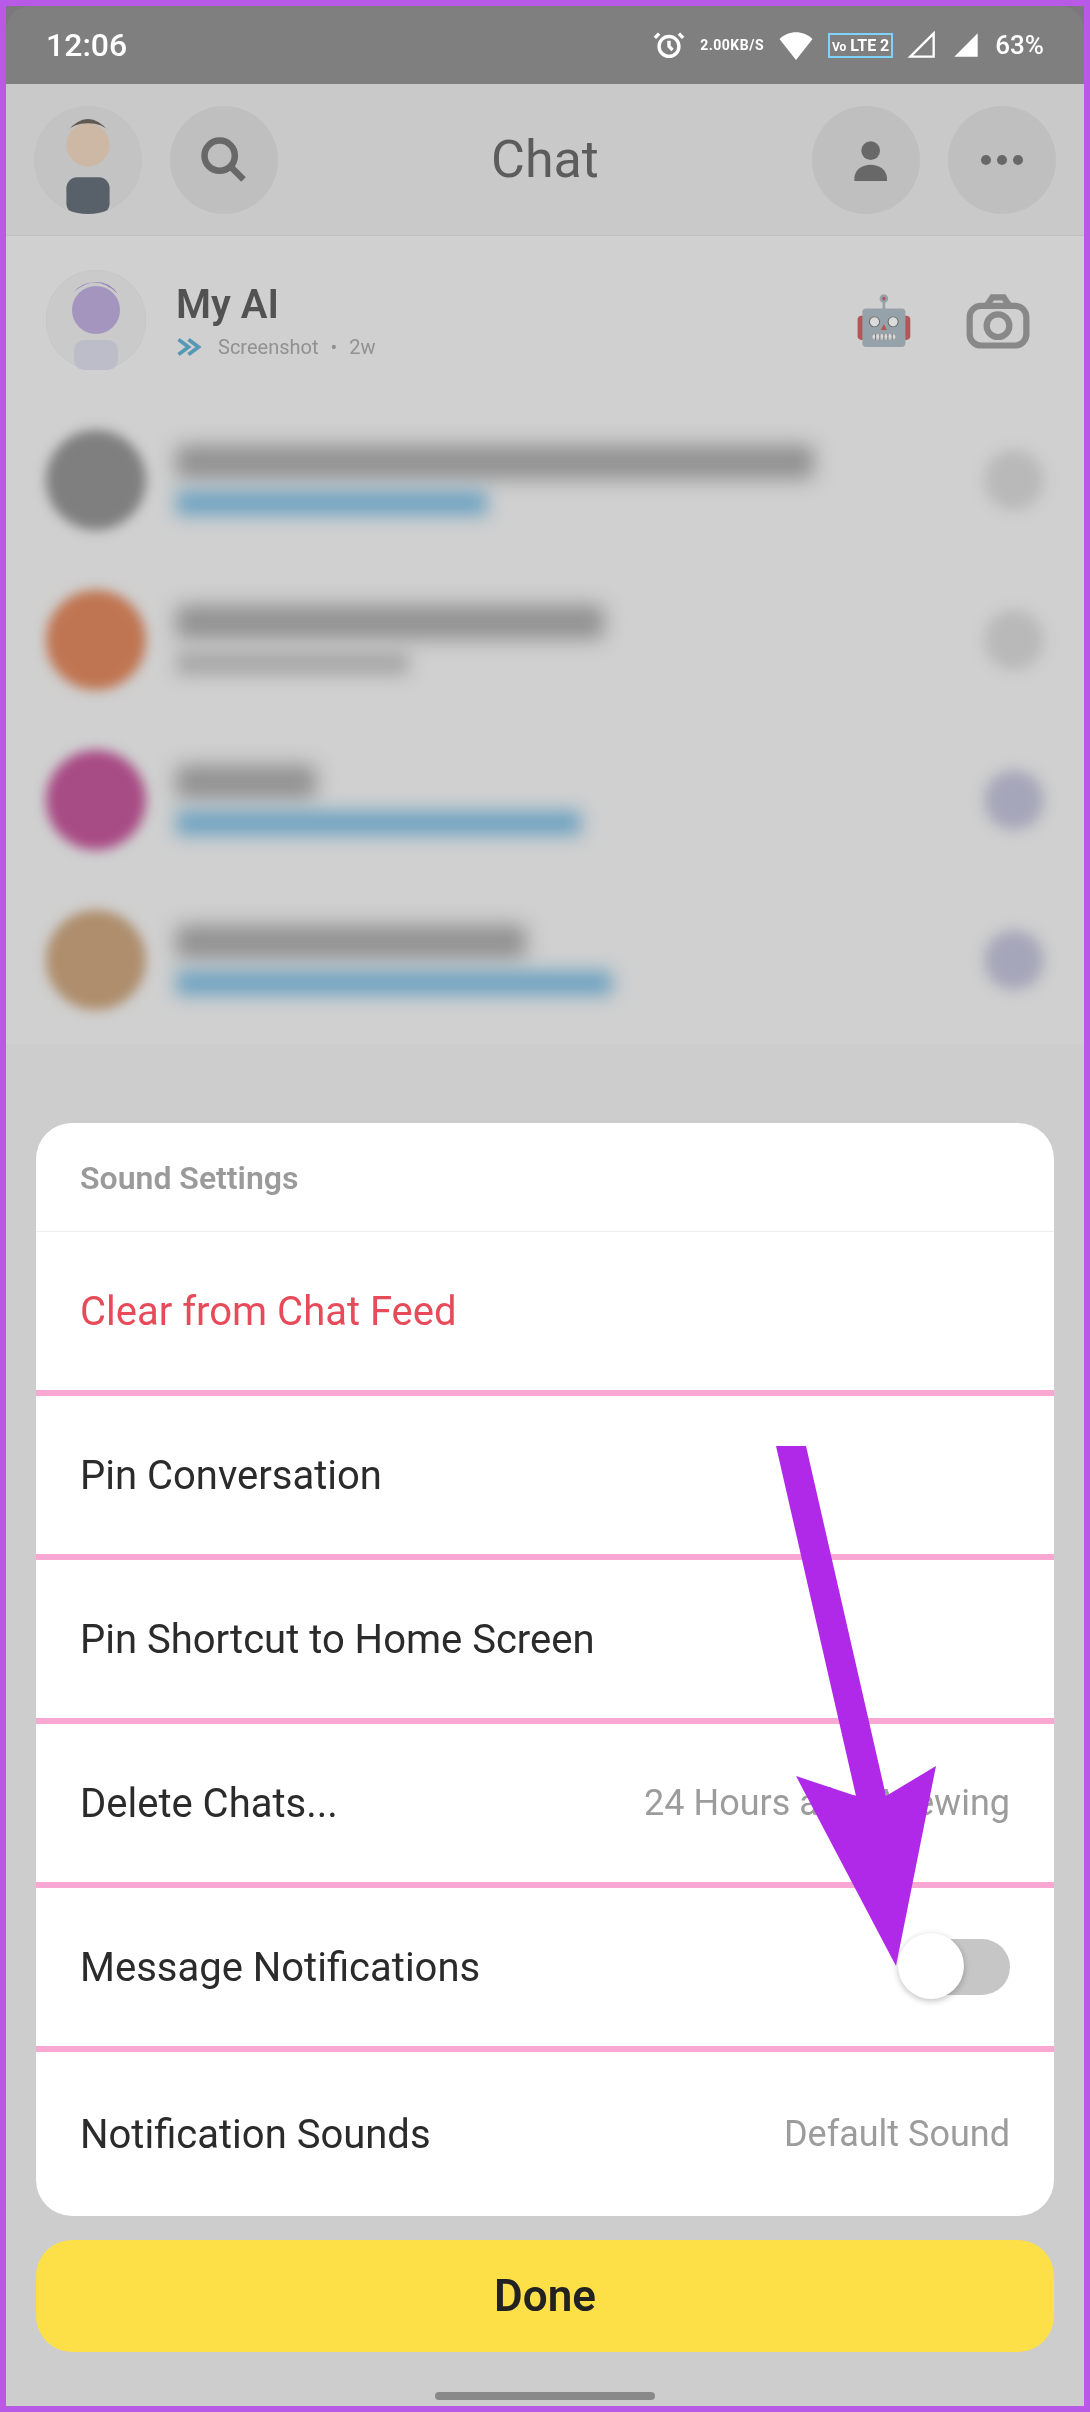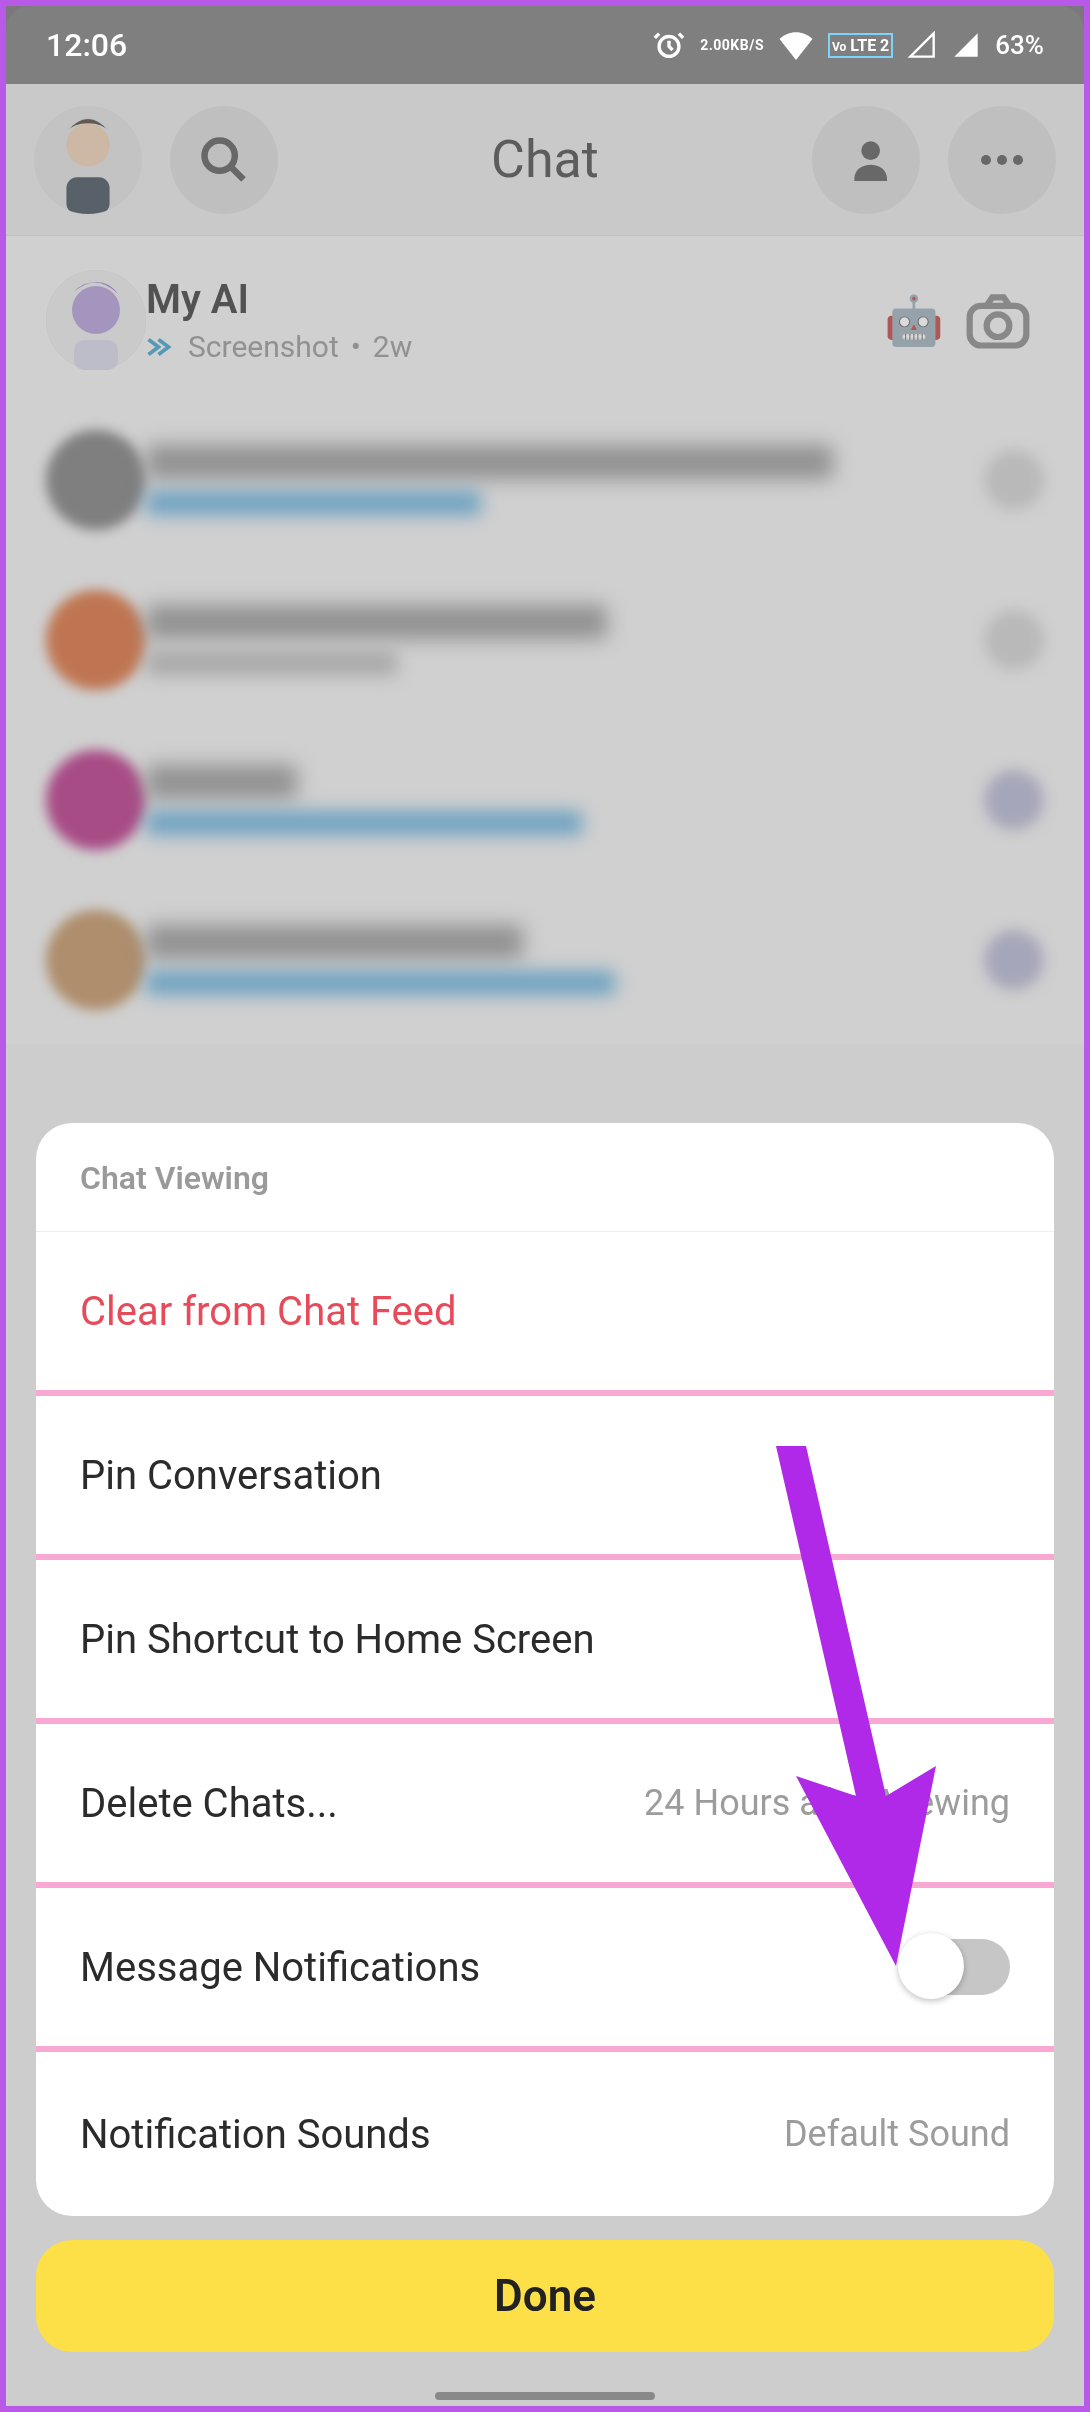--- a/index.html
+++ b/index.html
@@ -61,30 +61,30 @@
   .circle-btn {
     width: 108px; height: 108px; border-radius: 50%;
     background: #d2d2d2;
     display:flex; align-items:center; justify-content:center;
     color:#4a4a4a;
   }
   .chat-title { flex:1; text-align:center; font-size:52px; font-weight:400; color:#333; }
   .chat-list { padding: 4px 0; background:#ededed; }
   .chat-item {
     display:flex; align-items:center;
-    padding: 20px 40px; 
+    padding: 20px 40px; gap: 30px;
     height: 160px;
   }
   .chat-avatar {
     width: 100px; height: 100px; border-radius: 50%;
     background: #c0c0c0;
   }
   .chat-info { flex:1; }
   .chat-name { font-size:40px; font-weight:600; color:#222; }
-  .chat-sub { font-size:30px; color:#888; margin-top:6px; display:flex; align-items:center; gap:12px; }
+  .chat-sub { font-size:20px; color:#888; margin-top:6px; display:flex; align-items:center; gap:12px; }
   .chat-sub .icon-arrow { color:#2596c9; }
   .robot-icon { font-size:48px; margin-right:20px; }
   .cam-icon { width:80px; text-align:center; color:#7a7a7a; }
 
   
   .blur-name { filter: blur(10px); background:#888; height:34px; width:70%; border-radius:6px; }
   .blur-sub { filter: blur(9px); background:#9cb; height:24px; width:46%; border-radius:4px; margin-top:12px; }
   .blur-avatar { filter: blur(6px); }
   .blur-side { filter: blur(6px); }
   .chat-item.blurred .blur-circle {
@@ -307,21 +307,21 @@
           </div>
         <div class="blur-circle blur-side" style="background:#aac"></div>
       </div>
     </div>
 
     <div class="dim"></div>
   </div>
 
   <div class="sheet">
     <div class="sheet-panel">
-      <div class="sheet-header">Chat Viewing</div>
+      <div class="sheet-header">Sound Settings</div>
 
       <div class="sheet-row danger">
         <span class="label">Clear from Chat Feed</span>
       </div>
 
       <div class="sheet-row">
         <span class="label">Pin Conversation</span>
       </div>
 
       <div class="sheet-row">

